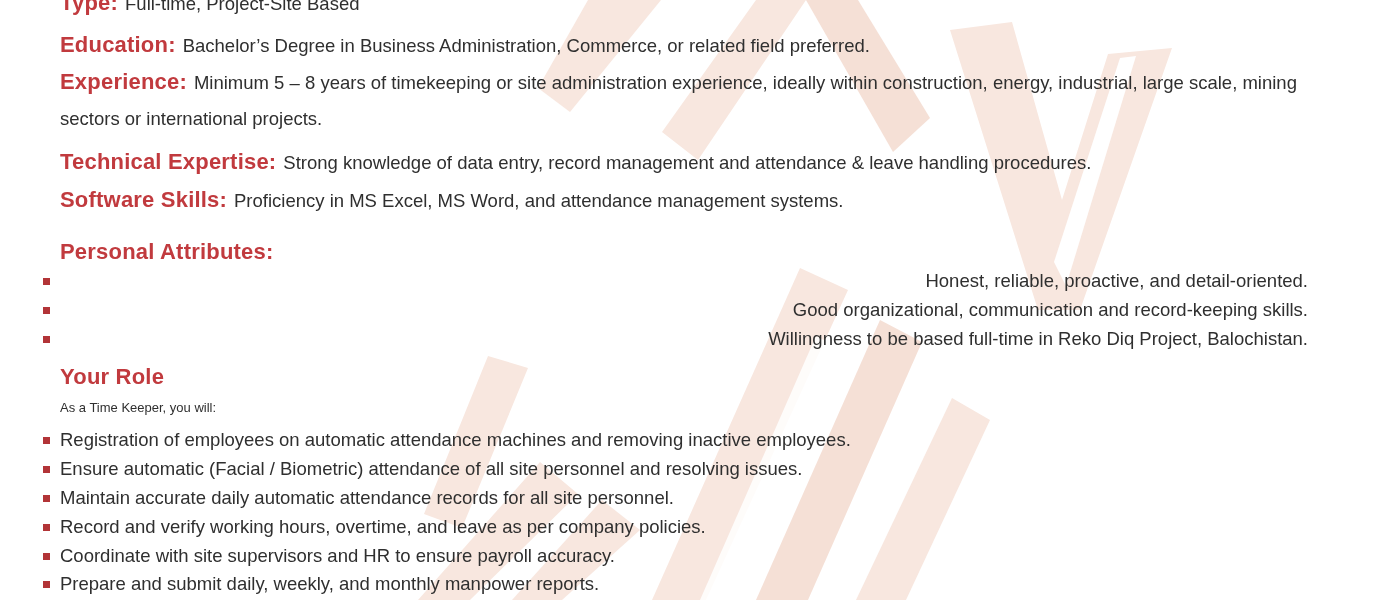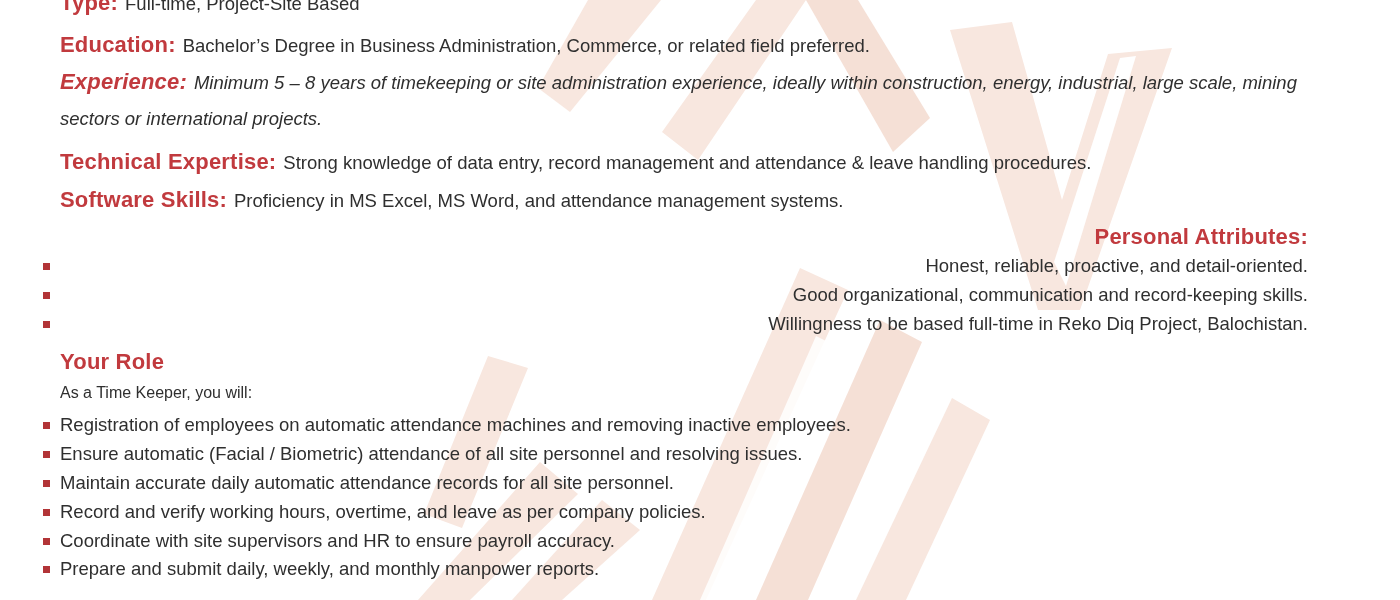--- a/index.html
+++ b/index.html
@@ -19,29 +19,29 @@
 
   
   .content{position:absolute;left:60px;top:-12px;width:1248px;z-index:1;color:var(--ink);}
 
   .kv{display:block;}
   .kv .label{font-weight:700;font-size:22px;color:var(--red);letter-spacing:.2px;margin-right:7px;}
   .kv .value{font-size:18.5px;color:var(--ink);}
 
   .line-type{line-height:30px;}
   .line-education{margin-top:10px;line-height:30px;}
-  .line-experience{margin-top:2px;line-height:35px;font-style:italic;}
+  .line-experience{margin-top:2px;line-height:35px;}
   .line-technical{margin-top:10px;line-height:30px;}
   .line-software{margin-top:6px;line-height:30px;}
 
   .section-heading{font-weight:700;font-size:22px;color:var(--red);letter-spacing:.2px;}
-  .heading-personal{margin-top:5px;line-height:30px;text-align:right;}
+  .heading-personal{margin-top:20px;line-height:30px;}
   .heading-role{margin-top:8px;line-height:31px;}
 
-  .intro-line{font-size:16px;line-height:29px;margin-top:1px;}
+  .intro-line{font-size:13px;line-height:29px;margin-top:1px;}
 
   ul.bullet-list{list-style:none;}
   ul.bullet-list li{
     position:relative;font-size:18.5px;line-height:28.8px;color:var(--ink);
   }
   ul.bullet-list li .sq{
     position:absolute;left:-17px;top:11px;width:7px;height:7px;background:var(--bullet-red);
     display:block;
   }
   .list-personal{margin-top:0;text-align:right;}

